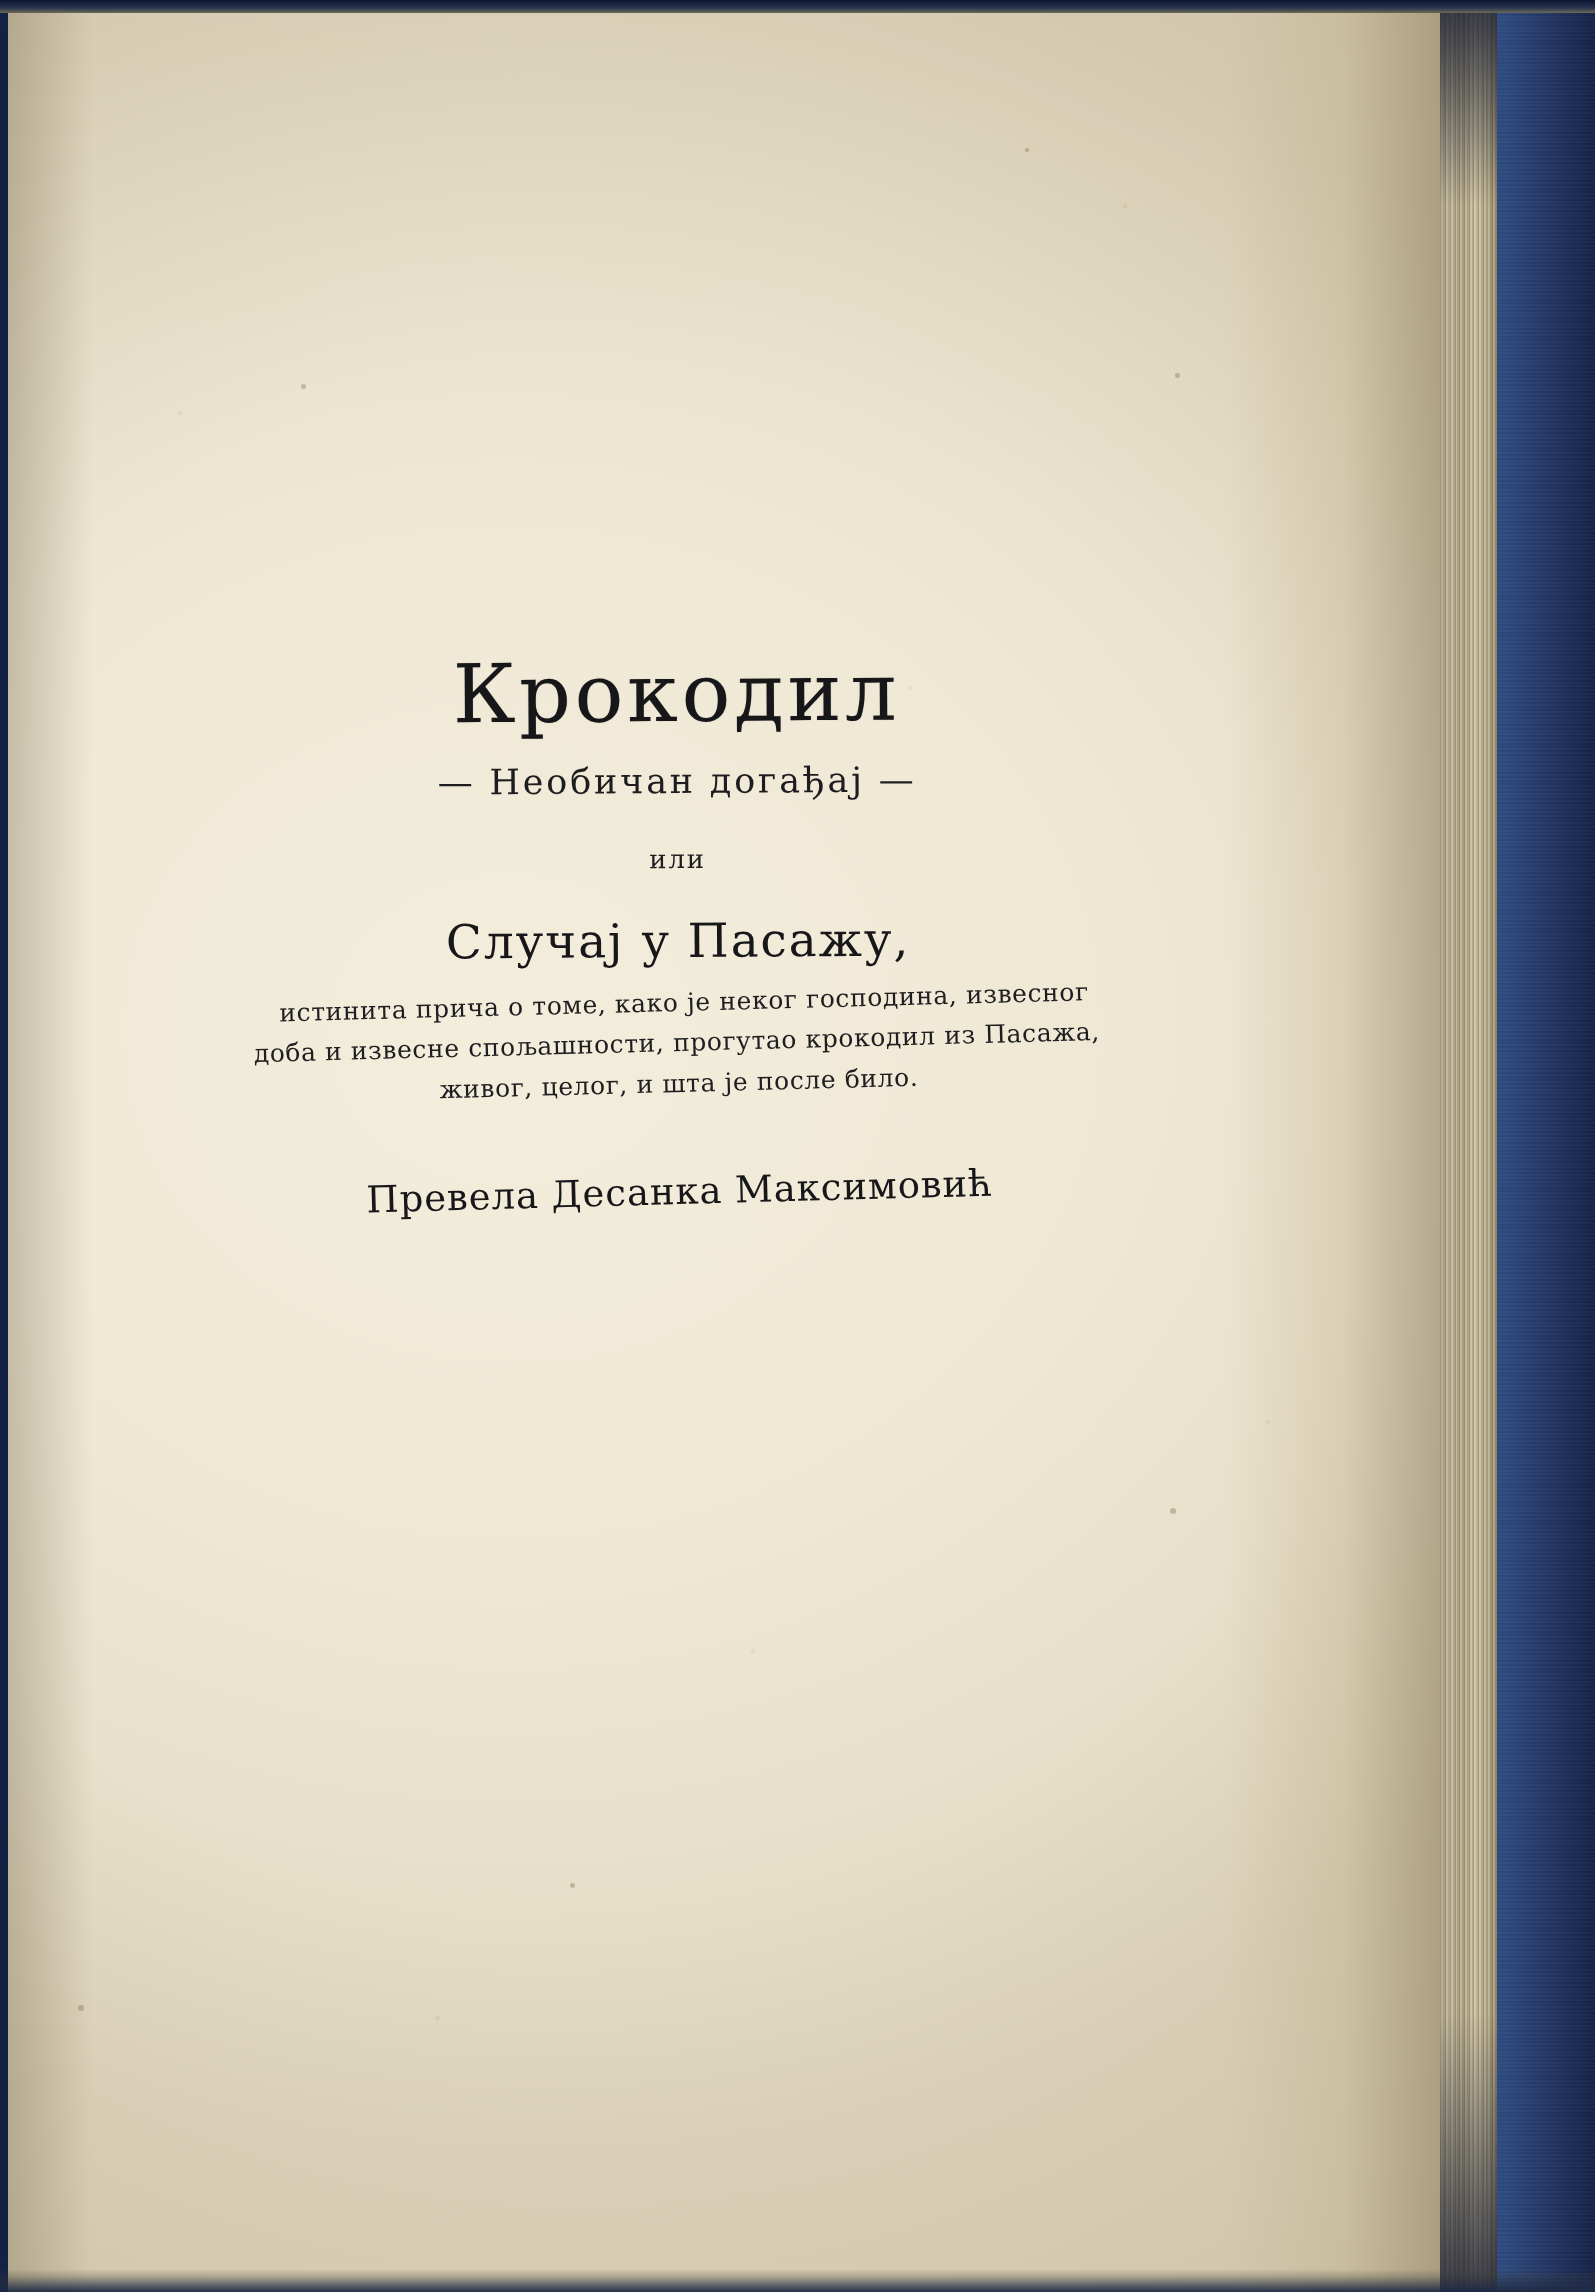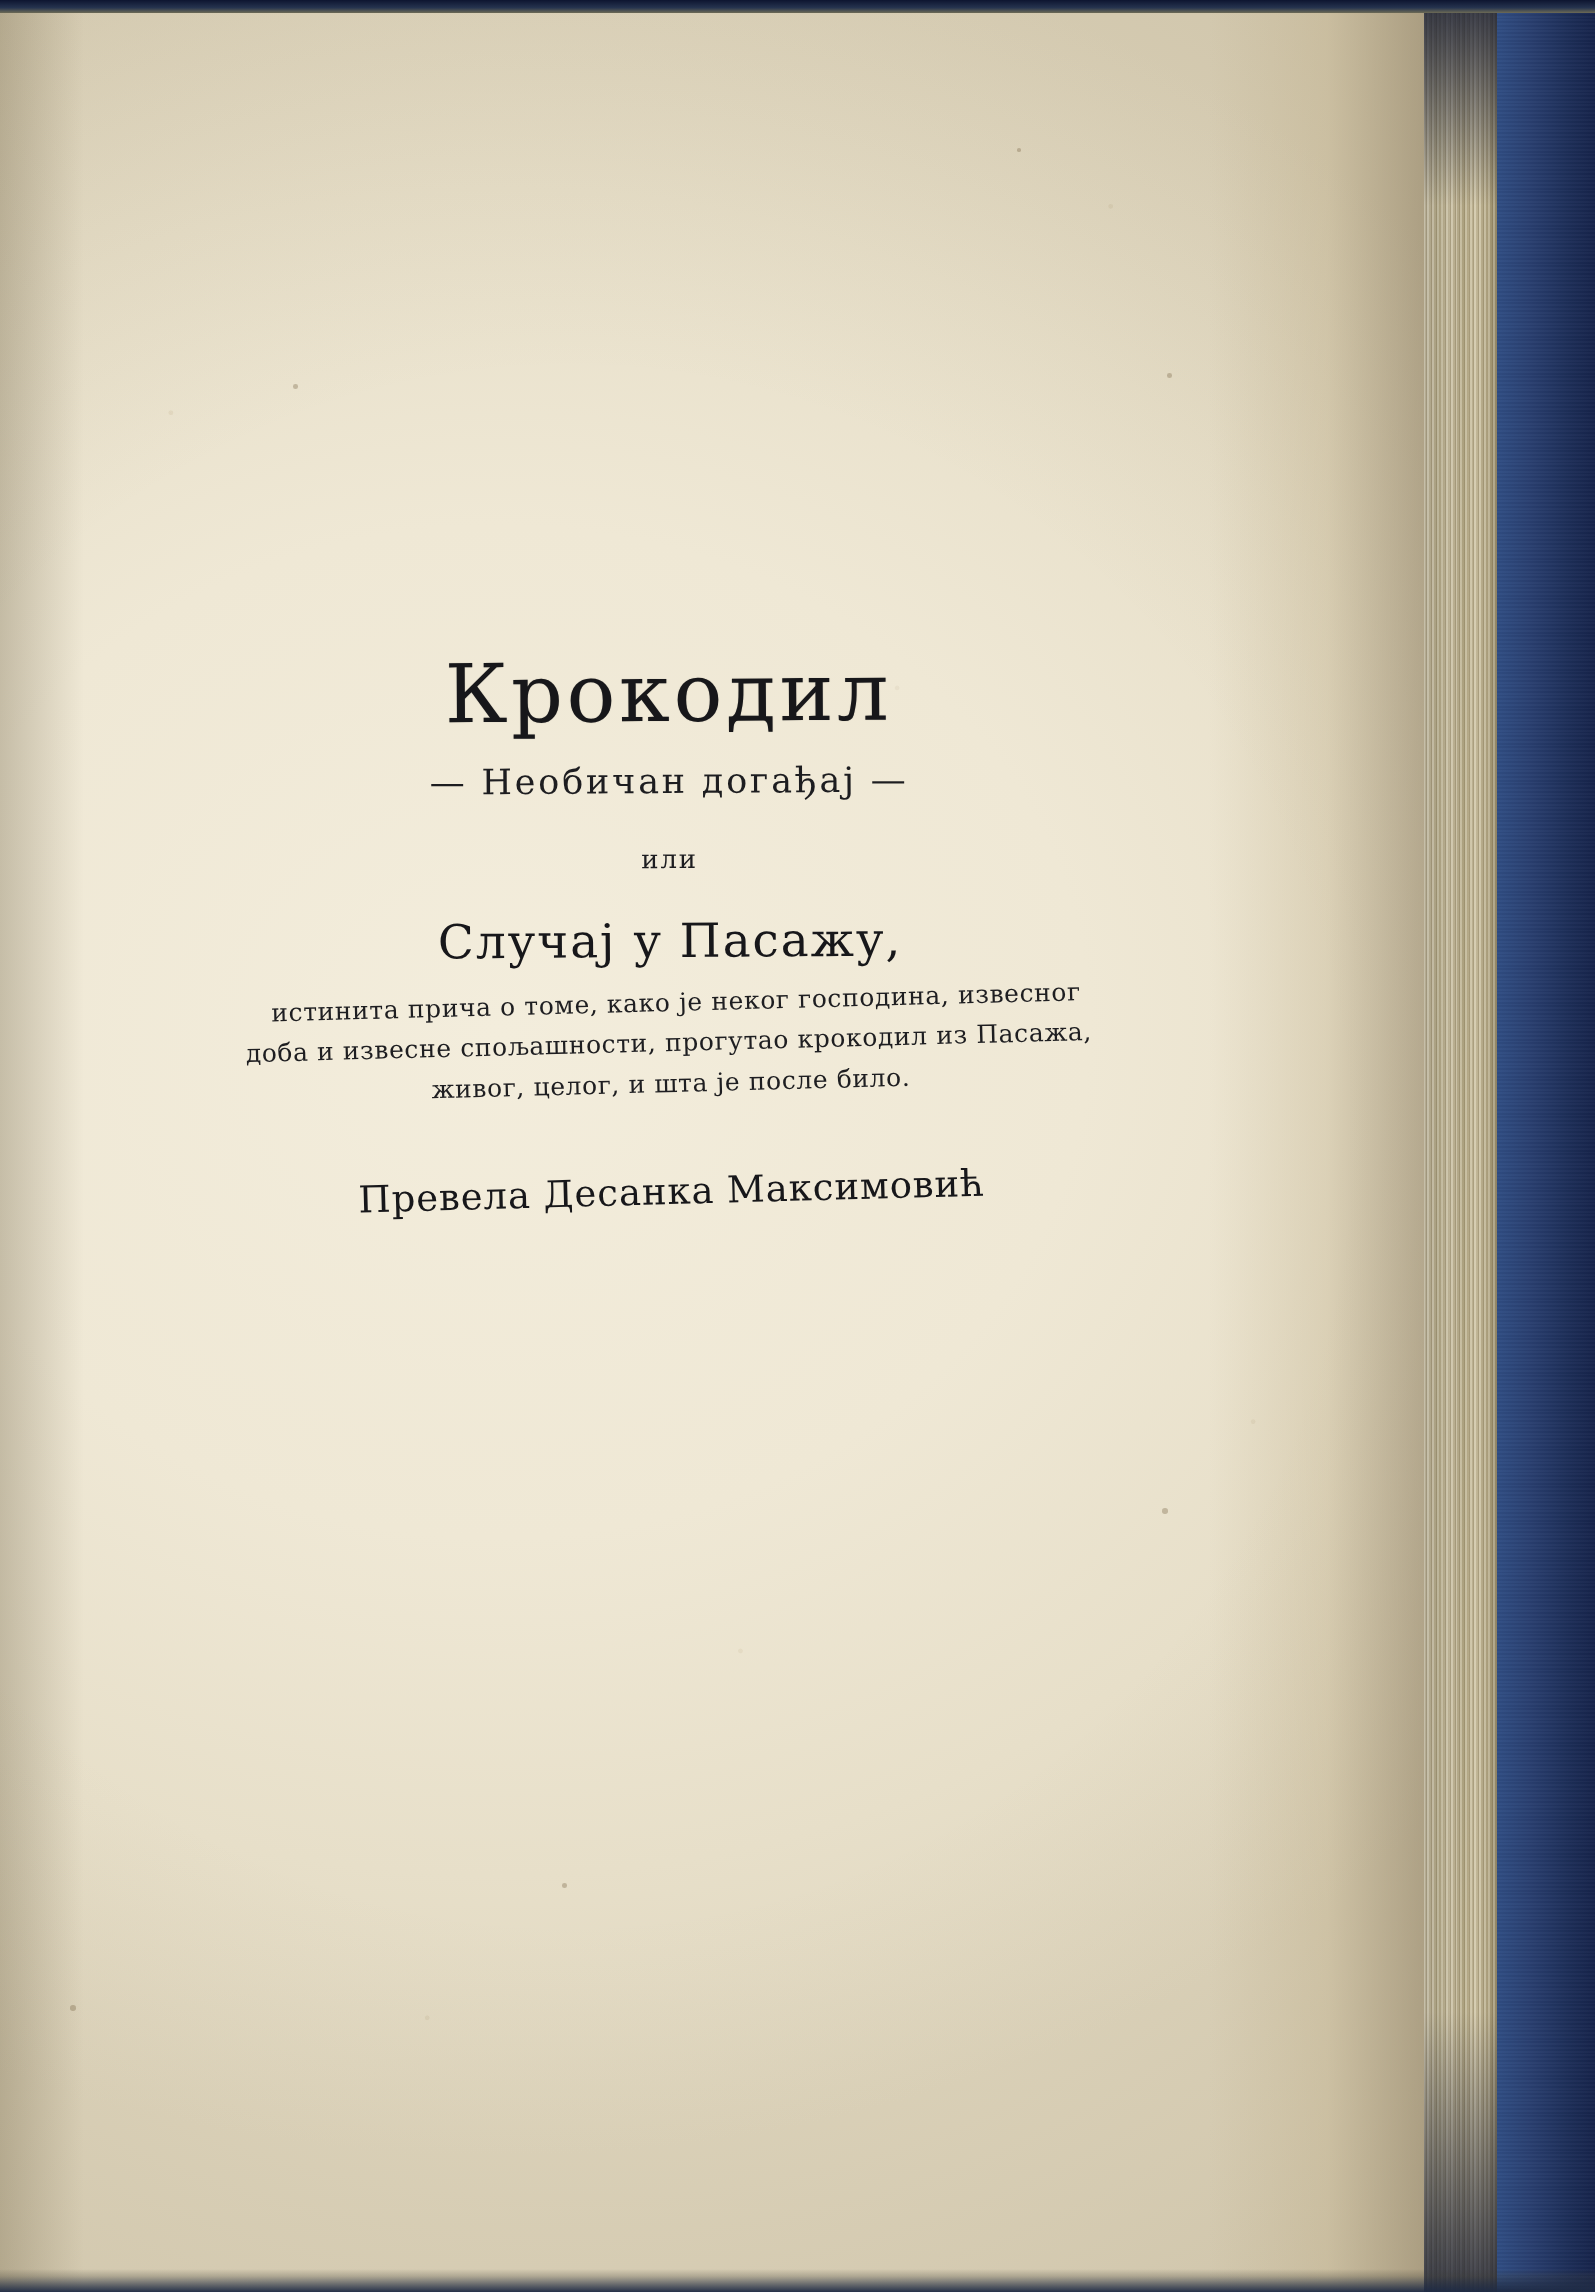--- a/index.html
+++ b/index.html
@@ -113,28 +113,29 @@
     width: 94px;
     height: 281px;
     background: linear-gradient(0deg, rgba(25,30,50,.8), rgba(25,30,50,0));
     z-index: 5;
   }
 
   
   .leaf {
     position: absolute;
     top: 0;
-    left: 0;
+    left: 8px;
     width: 1424px;
     height: 2293px;
     background:
       radial-gradient(ellipse 1312px 1124px at 35% 45%, #f3eddc 0%, #efe8d5 45%, #e7dfc9 75%, #ded5bd 100%);
     box-shadow: 0 0 56px rgba(0,0,0,0.25);
     z-index: 6;
     overflow: hidden;
+    padding-left: 8px;
   }
   
   .leaf:before {
     content: "";
     position: absolute;
     inset: 0;
     background-image:
       radial-gradient(circle at 12% 18%, rgba(180,160,120,0.18) 0 1.9px, rgba(0,0,0,0) 2.8px),
       radial-gradient(circle at 78% 9%, rgba(170,150,110,0.16) 0 1.9px, rgba(0,0,0,0) 2.8px),
       radial-gradient(circle at 52% 72%, rgba(175,155,115,0.14) 0 1.9px, rgba(0,0,0,0) 2.8px),

